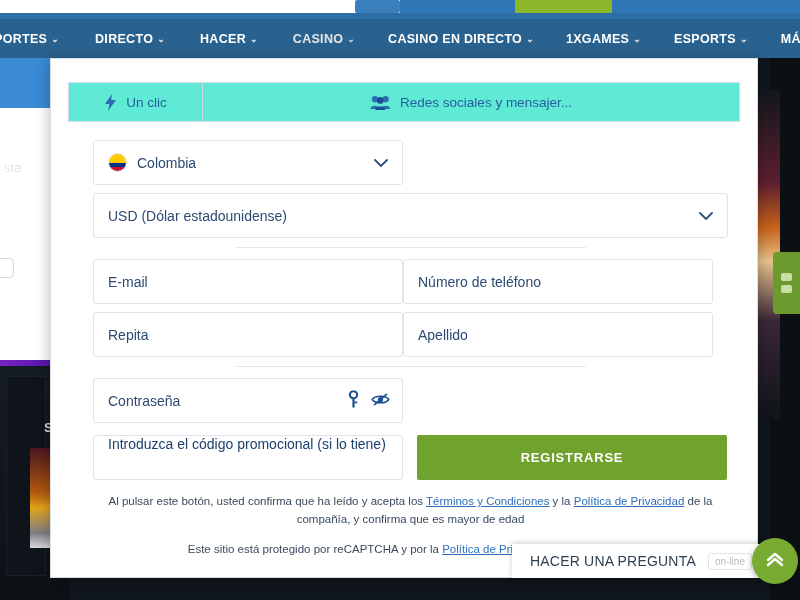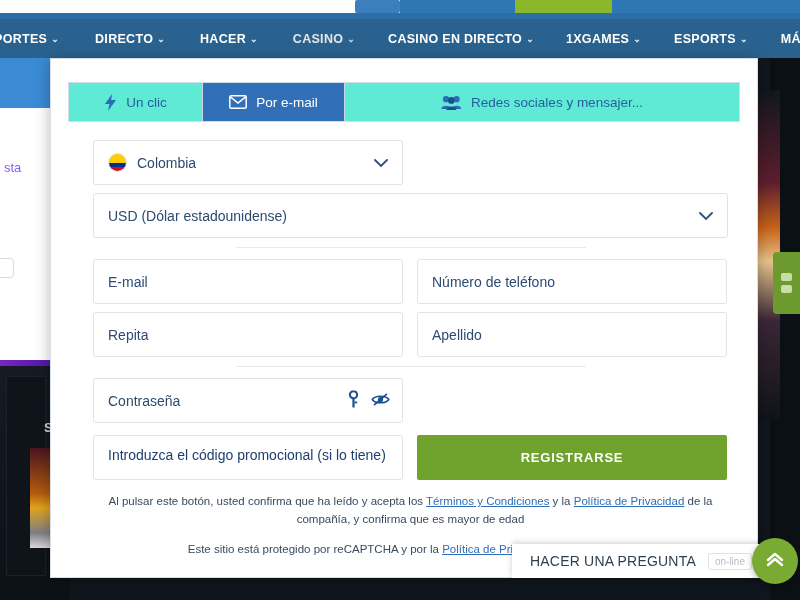--- a/index.html
+++ b/index.html
@@ -43,21 +43,21 @@
   
   .bg-left-card {
     position: absolute; left: 0; top: 58px; width: 55px; height: 306px;
     background: #ffffff; border-right: 1px solid #cfd5db;
   }
   .bg-left-card-blue {
     position: absolute; left: 0; top: 58px; width: 50px; height: 50px;
     background: #3a8ad4;
   }
   .bg-left-text {
-    position: absolute; left: 4px; top: 160px; color: #8b5cf6;
+    position: absolute; left: 4px; top: 160px; color: #e5e5e5;
     font-size: 13px;
   }
   .bg-left-chip {
     position: absolute; left: -12px; top: 258px; width: 26px; height: 20px;
     border: 1px solid #d6dbe1; border-radius: 4px; background: #fff;
   }
 
   
   #topbar-slim {
     position: absolute; left: 0; top: 0; width: 800px; height: 13px;
@@ -99,21 +99,21 @@
     border-right: 1px solid #cbd8e5; cursor: pointer;
     white-space: nowrap; overflow: hidden;
   }
   .tab:last-child { border-right: none; }
   .tab.active { background: #3170b8; color: #ffffff; }
   .tab .tab-ico { display: flex; align-items: center; }
 
   #form {
     position: absolute; left: 93px; top: 140px; width: 635px;
   }
-  .row { display: flex; gap: 14px; margin-bottom: 8px; }
+  .row { display: flex; margin-bottom: 8px; }
   .field {
     height: 45px; border: 1px solid #dfe3e8; border-radius: 3px;
     background: #fff; display: flex; align-items: center;
     padding: 0 14px; position: relative;
     font-size: 14px; color: #1d3f6e;
   }
   .field.half { width: 310px; }
   .field.full { width: 743px; }
   .field.sel { cursor: pointer; }
   .field .ph { color: #2c4a72; }
@@ -136,21 +136,21 @@
     margin: 9px auto 11px auto;
   }
   .pw-icons {
     position: absolute; right: 12px; top: 50%; transform: translateY(-50%);
     display: flex; align-items: center; gap: 12px;
   }
 
   .promo-row { display: flex; gap: 14px; margin-top: 12px; }
   #promo-field {
     width: 310px; height: 45px; border: 1px solid #dfe3e8; border-radius: 3px;
-    display: flex; align-items: flex-end; padding: 16px 14px;
+    display: flex; align-items: flex-start; padding: 0 14px;
     font-size: 14px; color: #1d3f6e; background: #fff;
   }
   #register-btn {
     width: 310px; height: 45px; background: #6fa32e; border: none;
     color: #ffffff; font-size: 13px; font-weight: bold; letter-spacing: .8px;
     cursor: pointer; border-radius: 2px;
   }
 
   .legal {
     margin-top: 13px; width: 635px; text-align: center;
@@ -249,29 +249,20 @@
 <div id="modal"></div>
 
 <div id="tabbar">
   <div class="tab" style="width:134px;">
     <span class="tab-ico">
       <svg width="13" height="17" viewBox="0 0 13 17">
           <path d="M8 0 L1 10 H5.5 L4 17 L12 6 H7.2 Z" fill="#2f6bb5"></path>
         </svg>
     </span>
     <span>Un clic</span>
-  </div>
-  <div class="tab active" style="width:142px;">
-    <span class="tab-ico">
-      <svg width="18" height="14" viewBox="0 0 18 14">
-          <rect x="0.8" y="0.8" width="16.4" height="12.4" rx="1.3" fill="none" stroke="#ffffff" stroke-width="1.5"></rect>
-          <path d="M1.4 1.8 L9 8 L16.6 1.8" fill="none" stroke="#ffffff" stroke-width="1.5"></path>
-        </svg>
-    </span>
-    <span>Por e-mail</span>
   </div>
   <div class="tab" style="flex:1;">
     <span class="tab-ico">
       <svg width="21" height="15" viewBox="0 0 21 15">
         <circle cx="5" cy="4.2" r="3.1" fill="#2f6bb5"></circle>
           <path d="M0.4 14 C0.4 9.8 9.6 9.8 9.6 14 Z" fill="#2f6bb5"></path>
         <circle cx="15.6" cy="4.2" r="3.1" fill="#2f6bb5"></circle>
           <path d="M11 14 C11 9.8 20.2 9.8 20.2 14 Z" fill="#2f6bb5"></path>
         <circle cx="10.3" cy="5.4" r="3.4" fill="#1c4f92"></circle>
           <path d="M5.3 15 C5.3 10.3 15.3 10.3 15.3 15 Z" fill="#1c4f92"></path>

